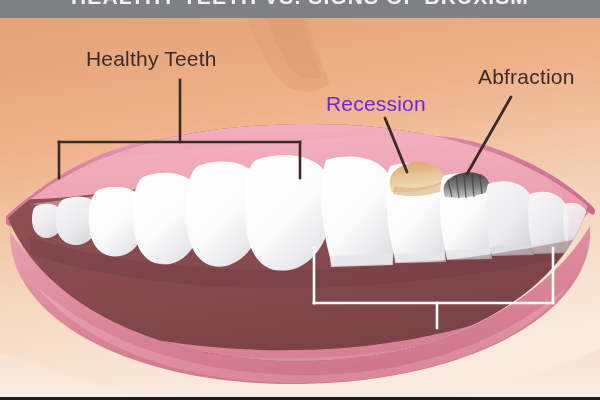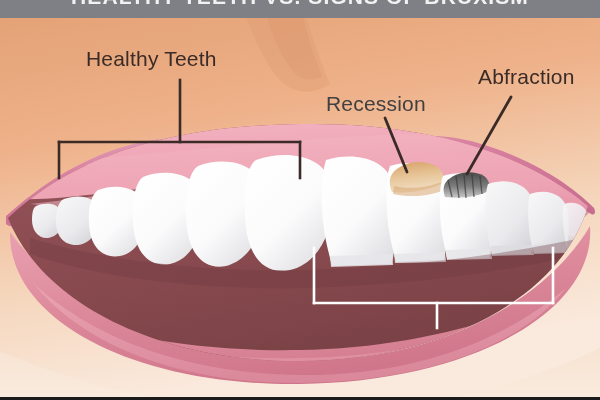--- a/index.html
+++ b/index.html
@@ -52,21 +52,21 @@
     letter-spacing: 1.1px;
     white-space: nowrap;
     font-family: "Liberation Sans", sans-serif;
   }
   .lbl {
     font-family: "Liberation Sans", sans-serif;
     font-size: 21px;
     letter-spacing: 0.2px;
   }
   .lbl-dark { color: #3a2b26; }
-  .lbl-light { color: #404040; }
+  .lbl-light { color: #6d28d9; }
   #lbl-healthy { left: 86px; top: 47px; }
   #lbl-recession { left: 326px; top: 92px; }
   #lbl-abfraction { left: 478px; top: 65px; }
   #lbl-worn { left: 367px; top: 325px; }
   #bottom-rule {
     position: absolute;
     left: 0;
     bottom: 0;
     width: 600px;
     height: 3px;

